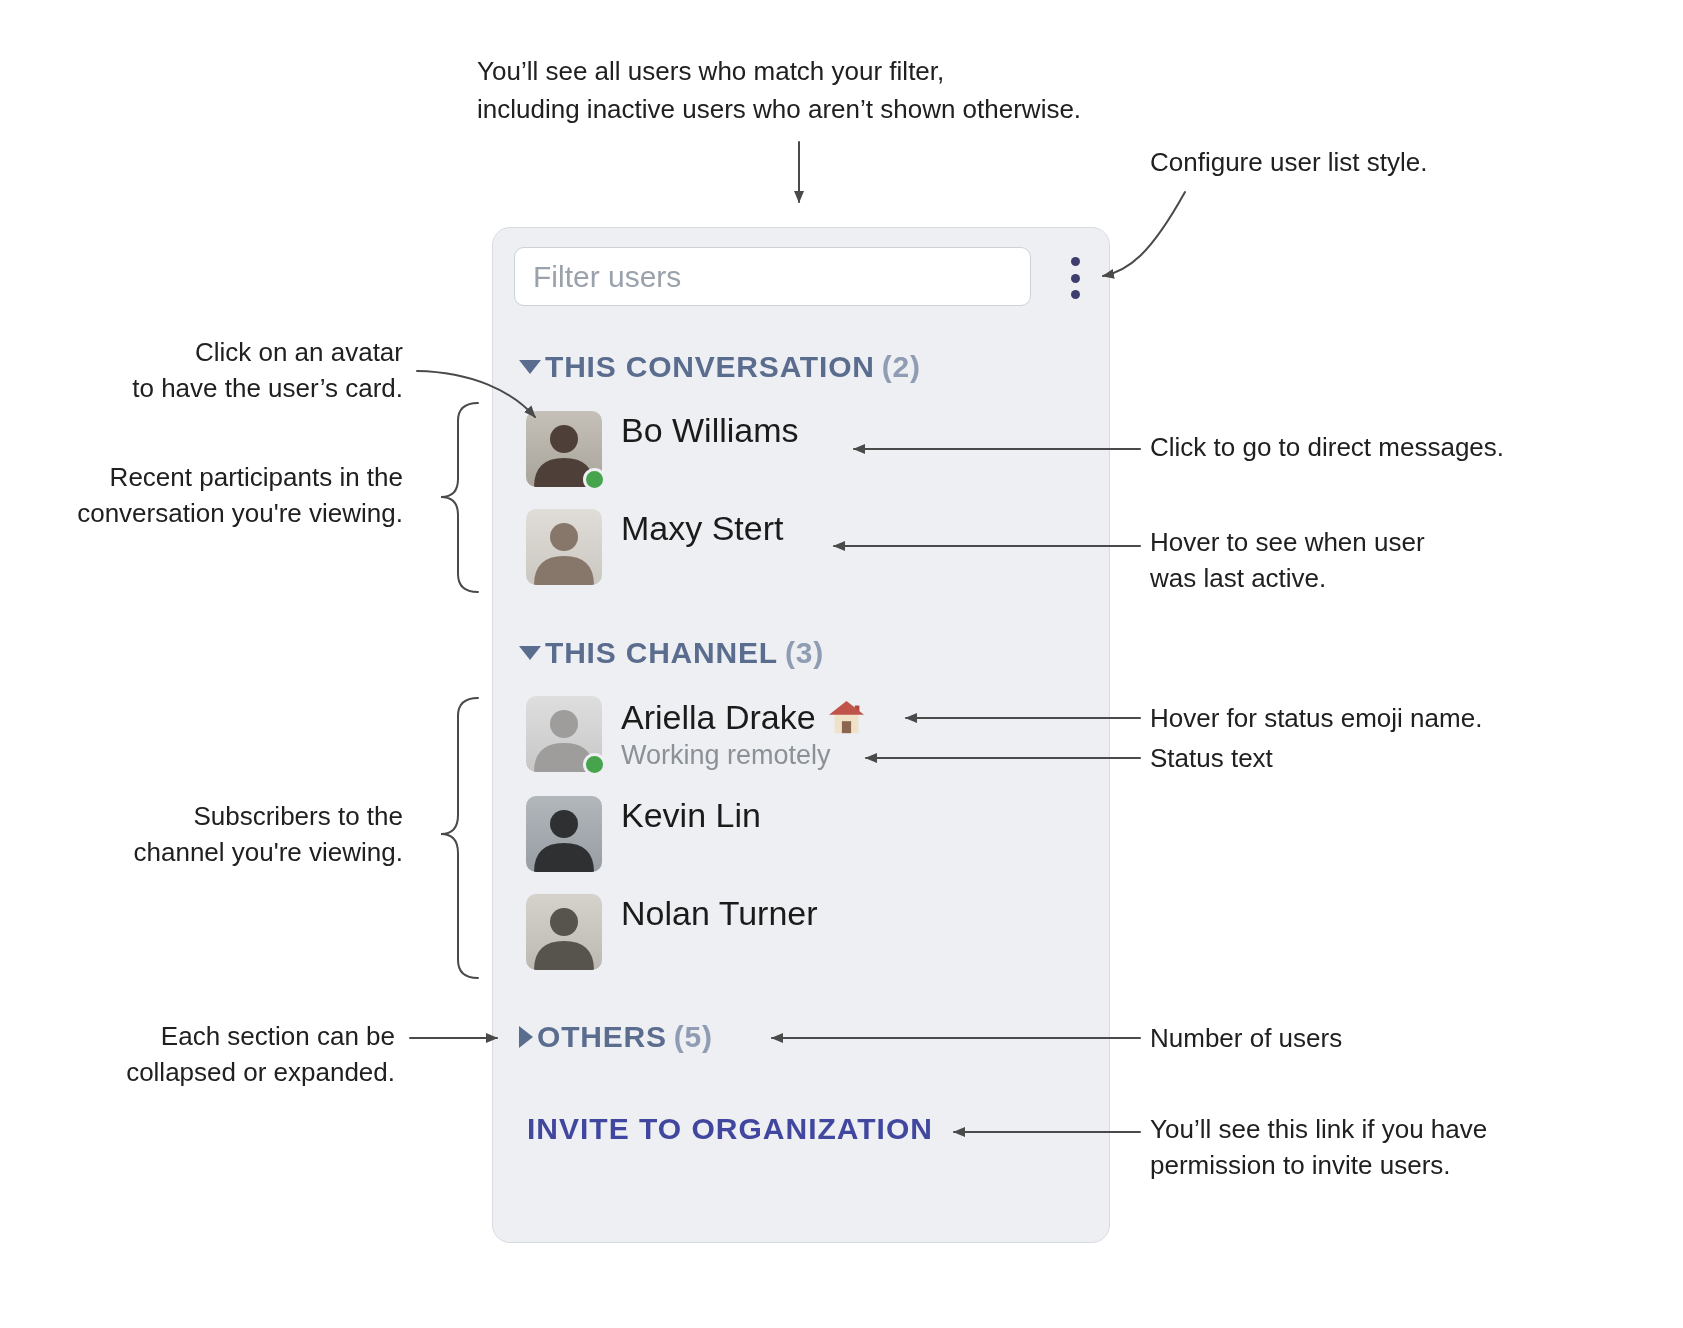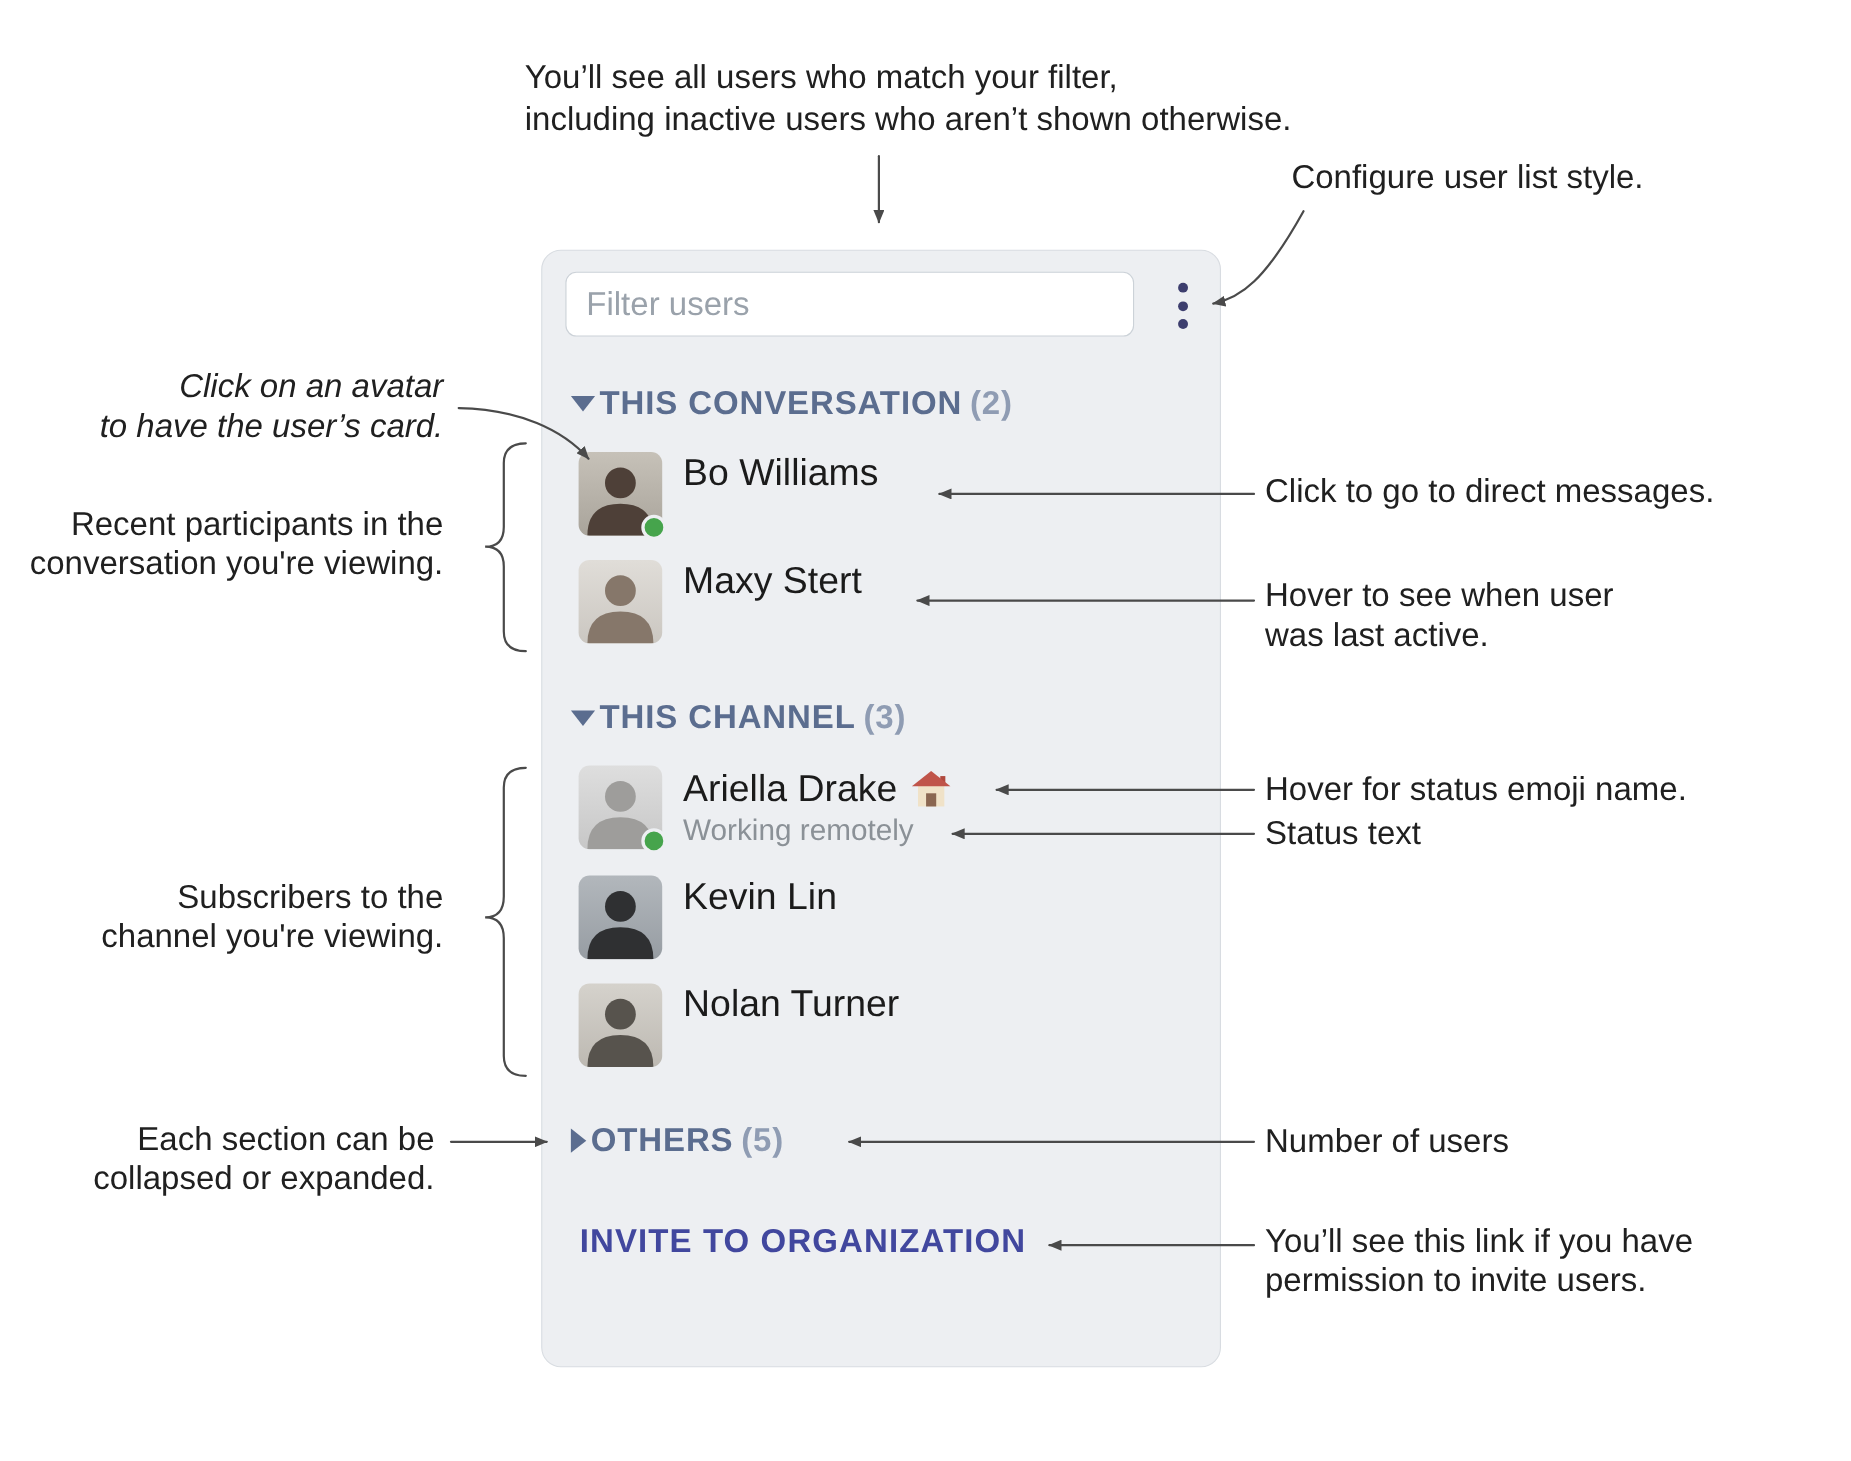--- a/index.html
+++ b/index.html
@@ -1,25 +1,25 @@
 <!DOCTYPE html>
 <html style="--panel_bg: #edeff2; --section_header: #5b6d8f; --section_count: #8f9cb3; --invite_link: #41479e; --presence_online: #46a44c; --menu_icon: #3d3e6e; --name_text: #1b1b1b; --status_text: #8b9197; --annotation_text: #202020; --connector: #4a4a4a;"><head>
 <meta charset="utf-8">
 <style>
   html,body{margin:0;padding:0;background:#fff;}
   .canvas{position:relative;width:1683px;height:1328px;background:#ffffff;
           font-family:"Liberation Sans",sans-serif;color:var(--annotation_text,#202020);overflow:hidden;}
 
   
-  .note{position:absolute;font-size:30px;line-height:38px;z-index:2;color:var(--annotation_text,#202020);}
+  .note{position:absolute;font-size:26px;line-height:38px;z-index:2;color:var(--annotation_text,#202020);}
   .note div{white-space:nowrap;}
   .ra{text-align:right;}
   #note-filter{left:477px;top:52px;}
-  #note-configure{left:1150px;top:143px;margin-left:24px;}
-  #note-avatar{right:1280px;top:334px;line-height:36px;font-style:italic;}
+  #note-configure{left:1150px;top:143px;}
+  #note-avatar{right:1280px;top:334px;line-height:36px;}
   #note-recent{right:1280px;top:459px;line-height:36px;}
   #note-subscribers{right:1280px;top:798px;line-height:36px;}
   #note-collapse{right:1288px;top:1018px;line-height:36px;}
   #note-dm{left:1150px;top:428px;}
   #note-lastactive{left:1150px;top:524px;line-height:36px;}
   #note-statusemoji{left:1150px;top:699px;}
   #note-statustext{left:1150px;top:739px;}
   #note-number{left:1150px;top:1019px;}
   #note-invite{left:1150px;top:1111px;line-height:36px;}
 

